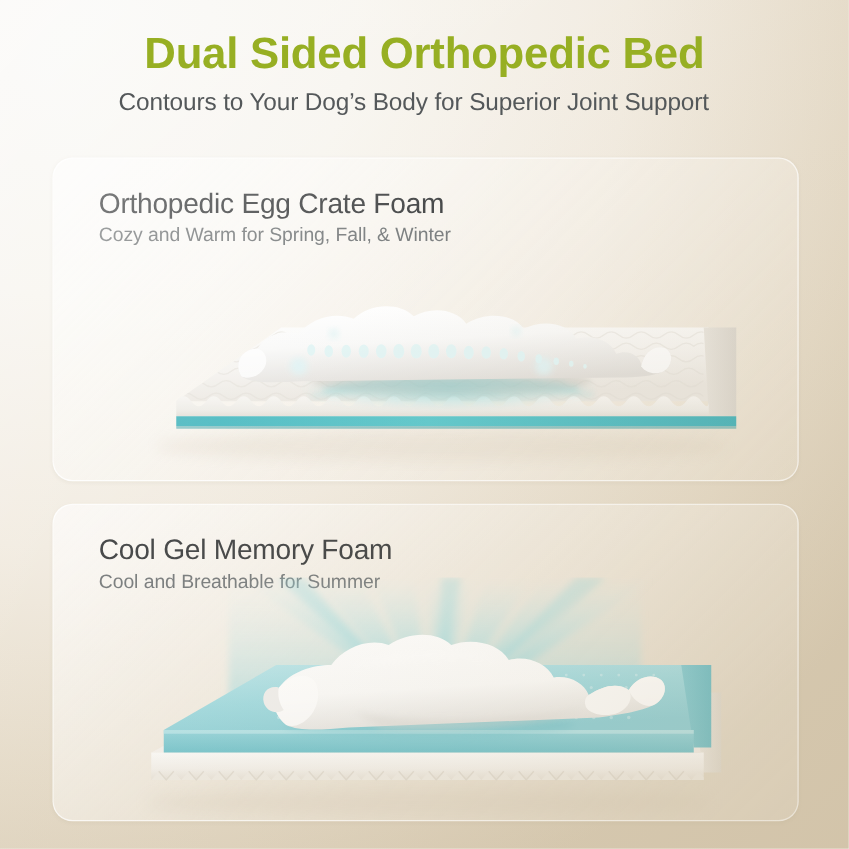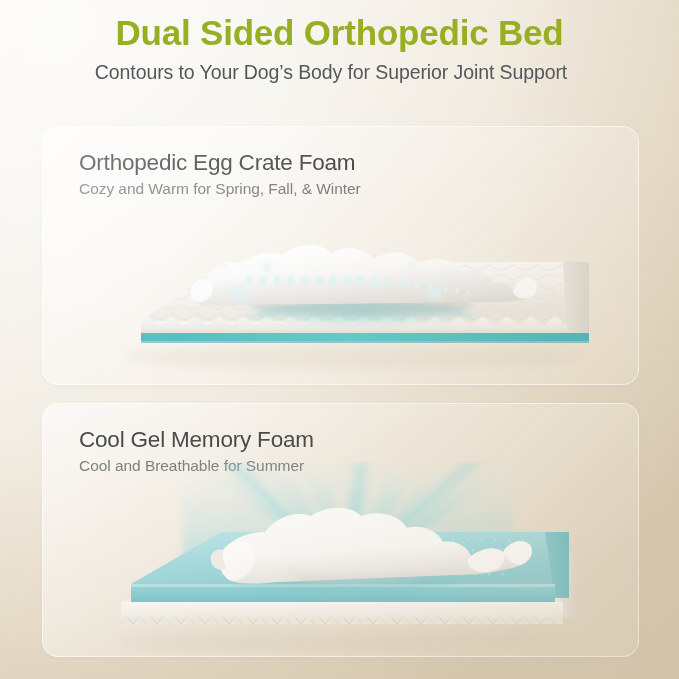--- a/index.html
+++ b/index.html
@@ -24,21 +24,21 @@
   #page::after{
     content:"";
     position:absolute; inset:0;
     background: linear-gradient(135deg, rgba(255,255,255,0.55) 0%, rgba(255,255,255,0.12) 38%, rgba(214,199,172,0.18) 72%, rgba(205,188,158,0.38) 100%);
     pointer-events:none;
   }
 
   
   .header {
     position: absolute;
-    top: 12px;
+    top: 22px;
     left: 0;
     width: 679px;
     text-align: center;
     z-index: 5;
   }
   .main-title {
     margin: 0;
     font-size: 35px;
     font-weight: bold;
     letter-spacing: -0.2px;

